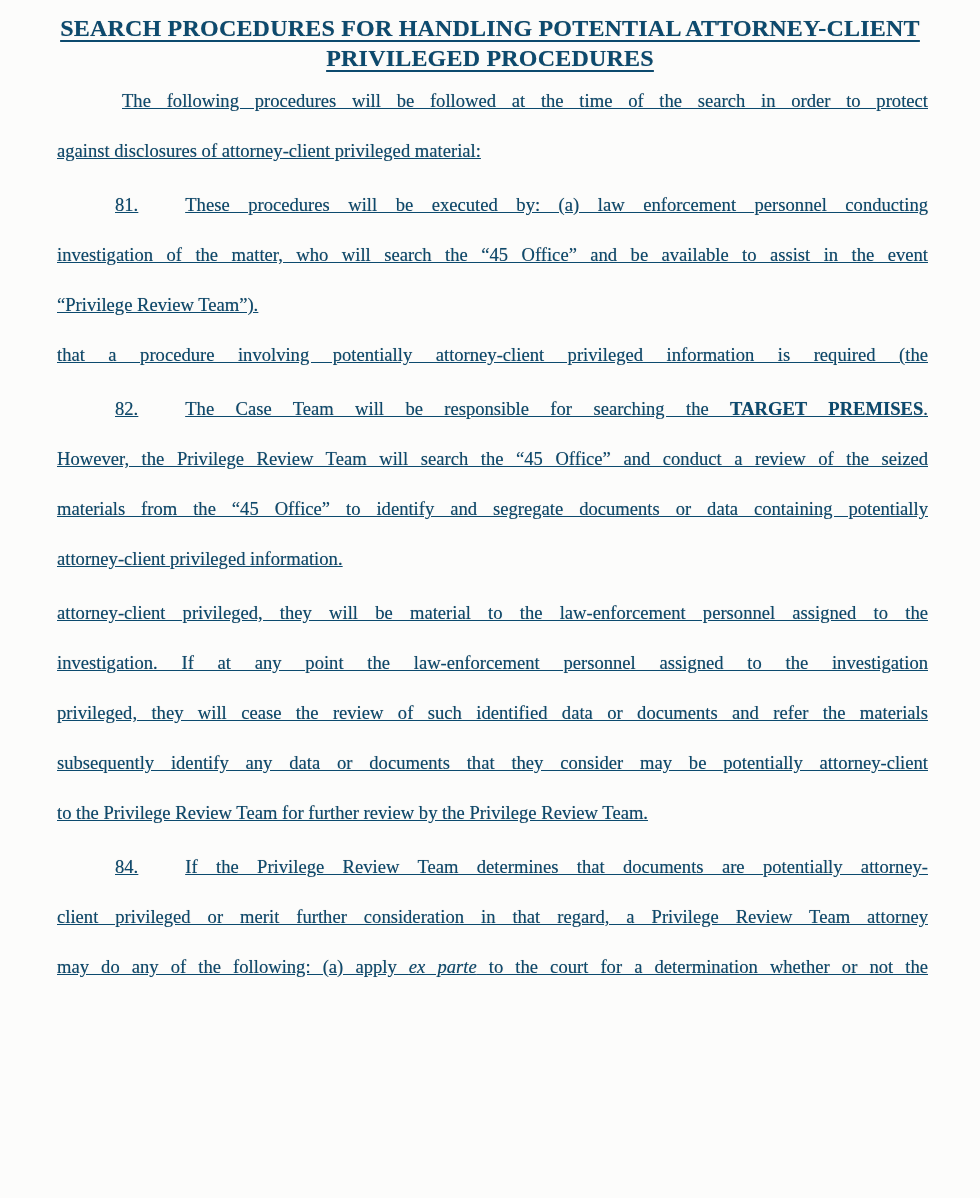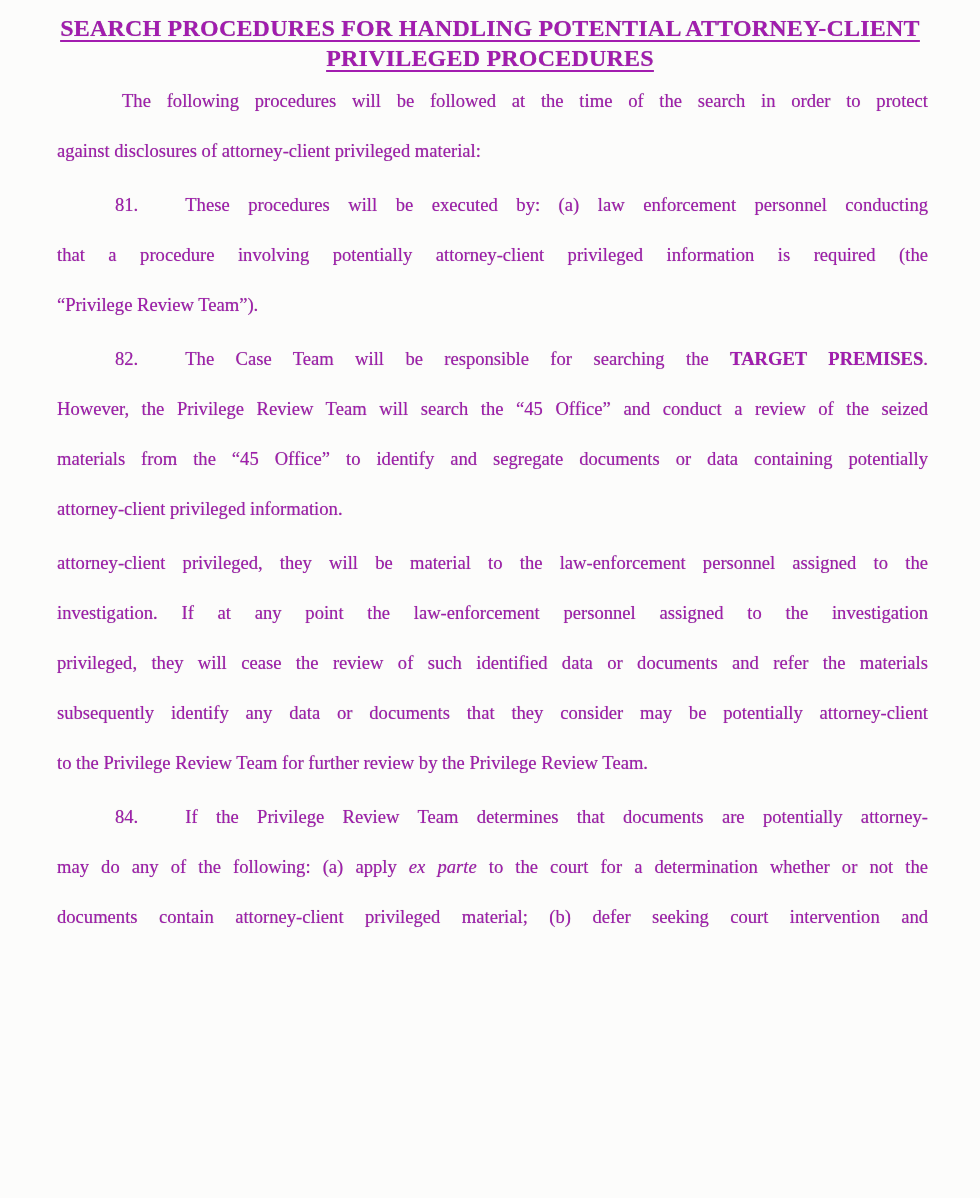--- a/index.html
+++ b/index.html
@@ -2,40 +2,41 @@
 <html><head>
 <meta charset="utf-8">
 <style>
   html, body { margin: 0; padding: 0; background: #ffffff; }
   .page {
     position: relative;
     width: 980px;
     height: 1198px;
     background: #fcfcfb;
     font-family: "Liberation Serif", "DejaVu Serif", serif;
-    color: #a21caf;
+    color: #0c4a6e;
     overflow: hidden;
     text-shadow: 0 0 0.7px rgba(25,25,25,0.45);
   }
   .titleblock {
     padding-top: 13px;
     text-align: center;
     font-weight: bold;
     font-size: 24px;
     line-height: 30px;
     letter-spacing: 0.2px;
   }
   .tline {
     text-decoration: underline;
     text-decoration-thickness: 2px;
     text-underline-offset: 4px;
   }
   .content {
     padding: 3px 52px 0 57px;
     font-size: 18.6px;
+    text-decoration: underline;
   }
   .para { margin-bottom: 4px; }
   .line {
     height: 50px;
     line-height: 50px;
     text-align: justify;
     text-align-last: justify;
   }
   .line.last { text-align-last: left; }
   .indent     { display: inline-block; width: 65px; }
@@ -53,35 +54,36 @@
     <div class="tline">SEARCH PROCEDURES FOR HANDLING POTENTIAL ATTORNEY-CLIENT</div>
     <div class="tline">PRIVILEGED PROCEDURES</div>
   </div>
   <div class="content" id="doc-body">
       <div class="para">
         <div class="line"><span class="indent"></span>The following procedures will be followed at the time of the search in order to protect</div>
         <div class="line last">against disclosures of attorney-client privileged material:</div>
       </div>
       <div class="para">
         <div class="line"><span class="num-indent"></span><span class="pnum">81.</span><span class="tab"></span>These procedures will be executed by: (a) law enforcement personnel conducting</div>
+        <div class="line">investigation of the matter, who will search the “45 Office” and be available to assist in the event</div>
+        <div class="line last">“Privilege Review Team”).</div>
         <div class="line">that a procedure involving potentially attorney-client privileged information is required (the</div>
-        <div class="line last">“Privilege Review Team”).</div>
       </div>
       <div class="para">
         <div class="line"><span class="num-indent"></span><span class="pnum">82.</span><span class="tab"></span>The Case Team will be responsible for searching the <span class="b">TARGET PREMISES</span>.</div>
         <div class="line">However, the Privilege Review Team will search the “45 Office” and conduct a review of the seized</div>
         <div class="line">materials from the “45 Office” to identify and segregate documents or data containing potentially</div>
         <div class="line last">attorney-client privileged information.</div>
       </div>
       <div class="para">
         <div class="line">attorney-client privileged, they will be material to the law-enforcement personnel assigned to the</div>
         <div class="line">investigation.  If at any point the law-enforcement personnel assigned to the investigation</div>
         <div class="line">privileged, they will cease the review of such identified data or documents and refer the materials</div>
         <div class="line">subsequently identify any data or documents that they consider may be potentially attorney-client</div>
         <div class="line last">to the Privilege Review Team for further review by the Privilege Review Team.</div>
       </div>
       <div class="para">
         <div class="line"><span class="num-indent"></span><span class="pnum">84.</span><span class="tab"></span>If the Privilege Review Team determines that documents are potentially attorney-</div>
+        <div class="line">client privileged or merit further consideration in that regard, a Privilege Review Team attorney</div>
         <div class="line">may do any of the following: (a) apply <span class="i">ex parte</span> to the court for a determination whether or not the</div>
-        <div class="line">documents contain attorney-client privileged material; (b) defer seeking court intervention and</div>
       </div>
     </div>
 </div>
 
 </body></html>

